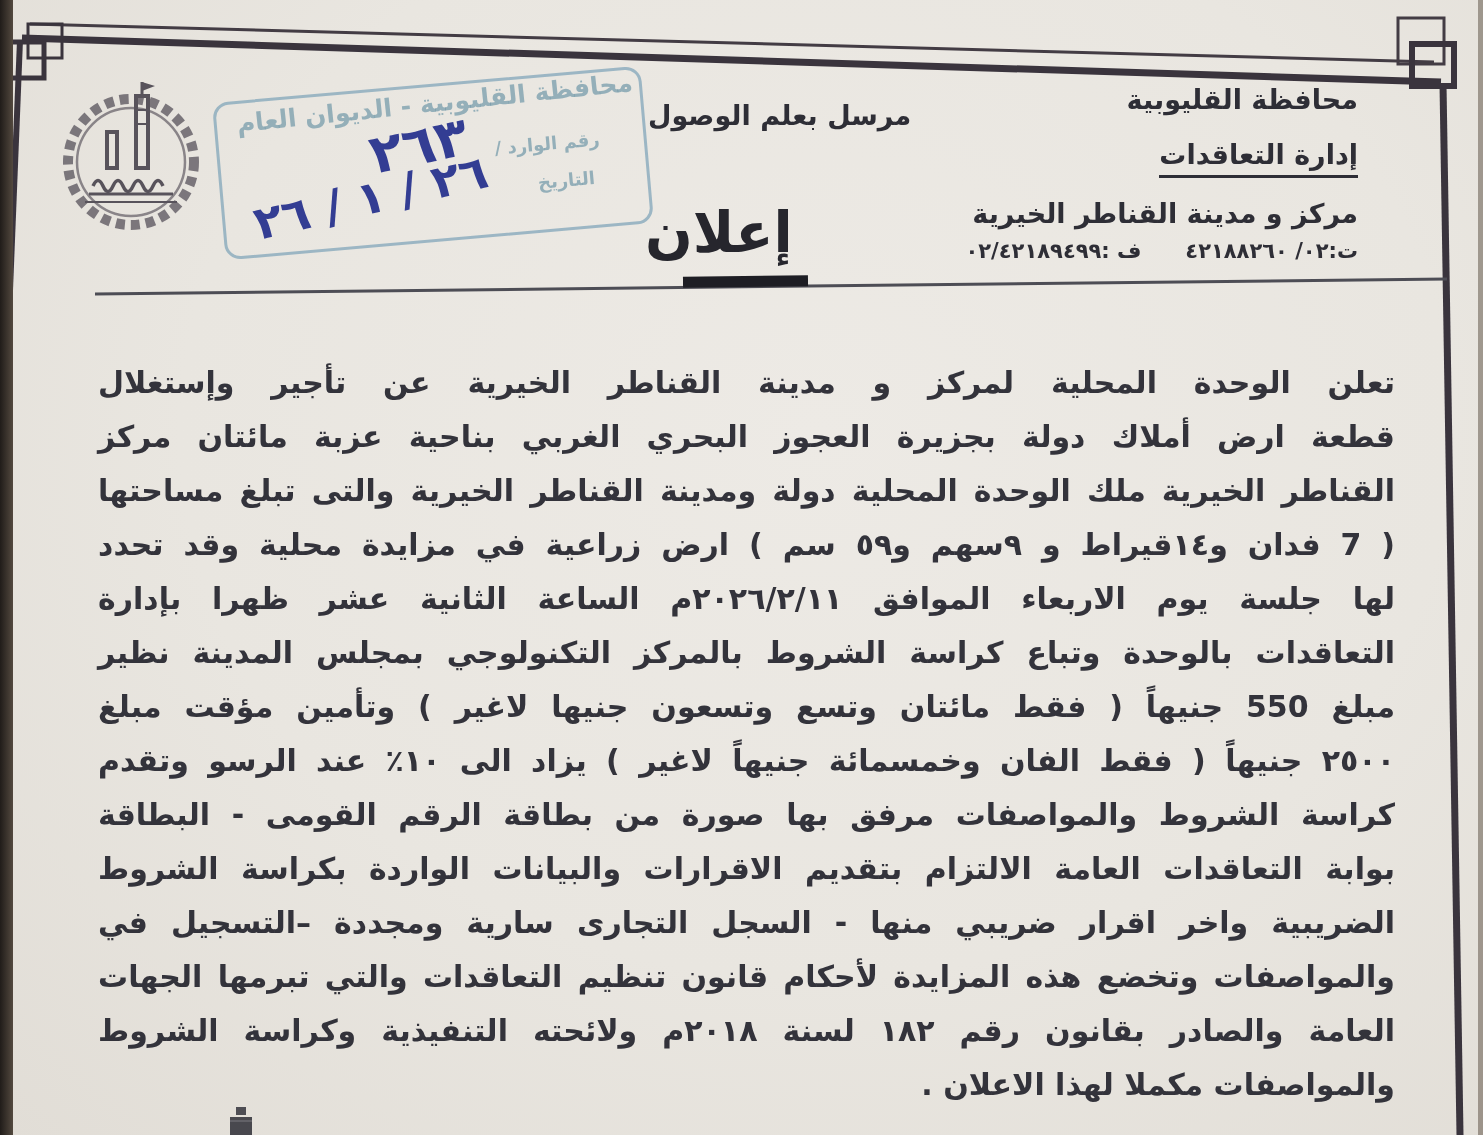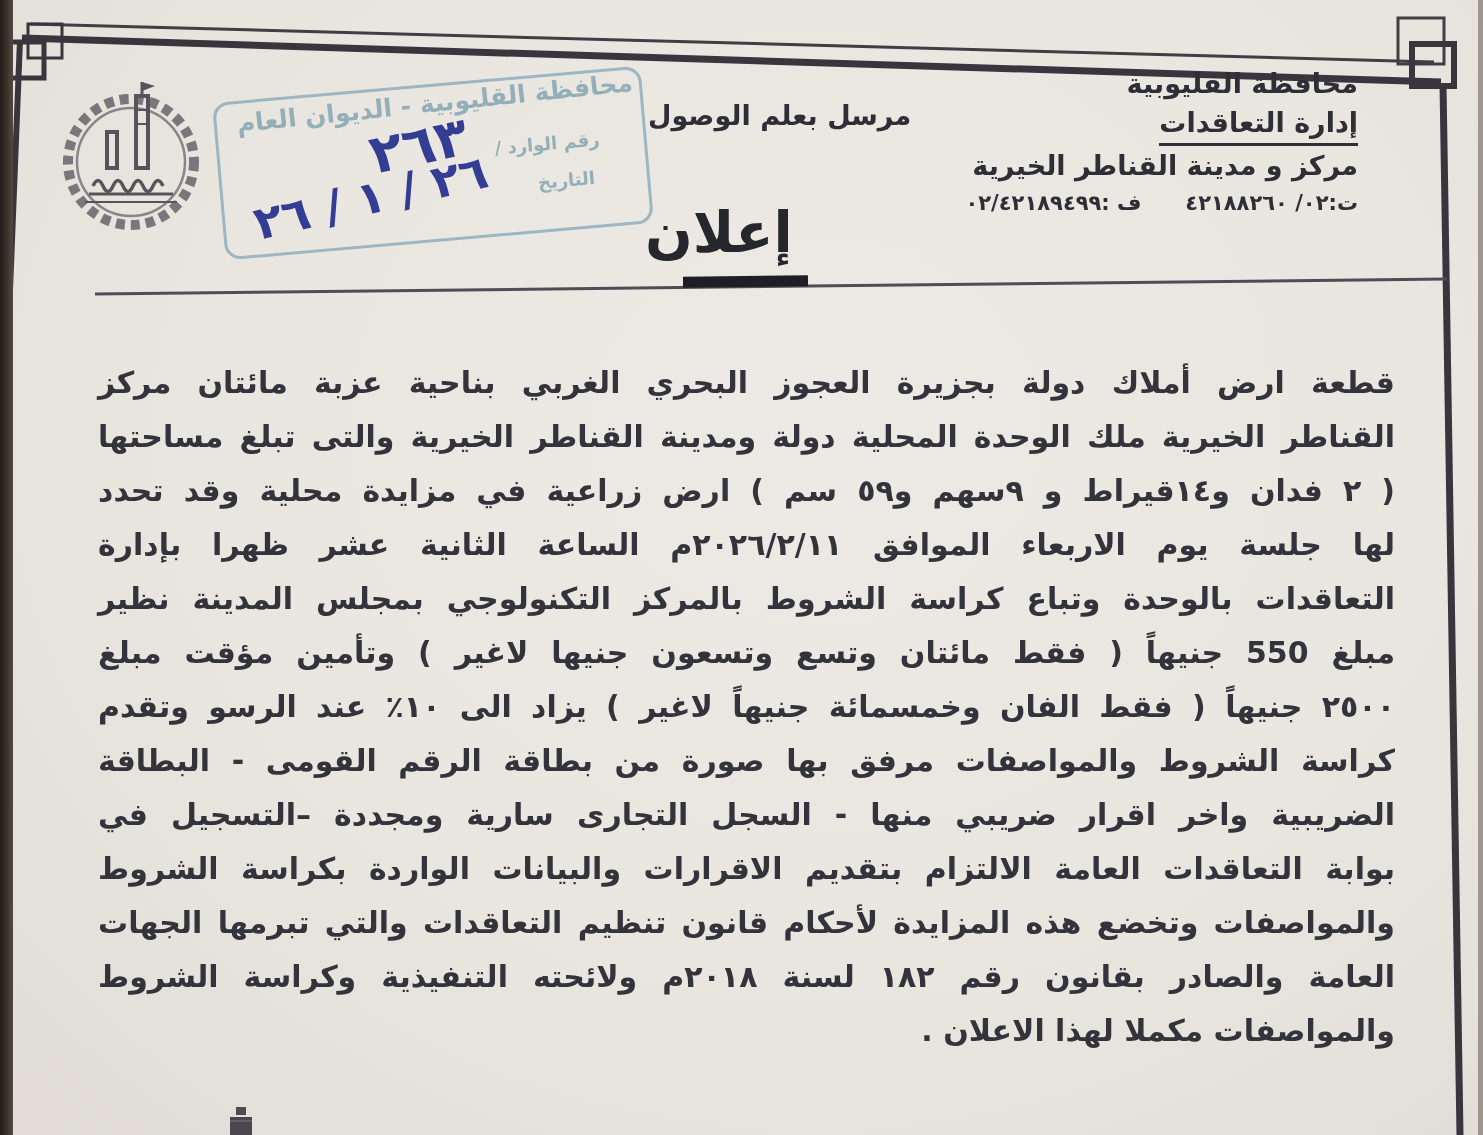--- a/index.html
+++ b/index.html
@@ -26,21 +26,21 @@
   .stamp-office{top:2px;right:6px;font-size:25px;transform:rotate(-1deg);white-space:nowrap;}
   .stamp-number-label{top:56px;right:44px;font-size:18px;}
   .stamp-date-label{top:94px;right:52px;font-size:18px;}
   .hand{position:absolute;color:#333d93;font-weight:bold;direction:rtl;white-space:nowrap;}
   .hand-number{top:26px;left:150px;font-size:54px;transform:rotate(-7deg);letter-spacing:4px;}
   .hand-date{top:78px;left:28px;font-size:46px;transform:rotate(-8deg);letter-spacing:10px;}
 
   .dispatch{position:absolute;left:648px;top:100px;font-size:27px;font-weight:bold;z-index:2;white-space:nowrap;}
 
   .letterhead{position:absolute;right:125px;top:64px;text-align:right;z-index:2;font-weight:bold;}
-  .lh-line{font-size:27px;line-height:39px;}
+  .lh-line{font-size:27px;line-height:39px;margin-top:16px;}
   .lh-dept{display:inline-block;border-bottom:3px solid #2e2e36;padding-bottom:1px;}
   .lh-contact{font-size:21px;line-height:36px;white-space:pre;margin-left:36px;}
 
   .title{position:absolute;left:645px;top:200px;font-size:56px;font-weight:bold;z-index:2;
     letter-spacing:1px;color:#26262d;}
 
   .body-text{position:absolute;left:98px;right:88px;top:356px;z-index:2;}
   .bline{
     height:54px;line-height:54px;font-size:30px;font-weight:bold;color:#33333b;
     text-align:justify;text-align-last:justify;white-space:normal;direction:rtl;
@@ -94,30 +94,31 @@
   <div class="letterhead">
     <div class="lh-line">محافظة القليوبية</div>
     <div class="lh-line"><span class="lh-dept">إدارة التعاقدات</span></div>
     <div class="lh-line">مركز و مدينة القناطر الخيرية</div>
     <div class="lh-contact">ت:٠٢/ ٤٢١٨٨٢٦٠      ف :٠٢/٤٢١٨٩٤٩٩</div>
   </div>
 
   <div class="title">إعلان</div>
 
   <div class="body-text">
+    <div class="bline">تعلن الوحدة المحلية لمركز و مدينة القناطر الخيرية عن تأجير وإستغلال</div>
     <div class="bline">قطعة ارض أملاك دولة بجزيرة العجوز البحري الغربي بناحية عزبة مائتان مركز</div>
     <div class="bline">القناطر الخيرية ملك الوحدة المحلية دولة ومدينة القناطر الخيرية والتى تبلغ مساحتها</div>
-    <div class="bline">( ٢ فدان و١٤قيراط و ٩سهم و٥٩ سم ) ارض زراعية في مزايدة محلية وقد تحدد</div>
+    <div class="bline">( 7 فدان و١٤قيراط و ٩سهم و٥٩ سم ) ارض زراعية في مزايدة محلية وقد تحدد</div>
     <div class="bline">لها جلسة يوم الاربعاء الموافق ٢٠٢٦/٢/١١م الساعة الثانية عشر ظهرا بإدارة</div>
     <div class="bline">التعاقدات بالوحدة وتباع كراسة الشروط بالمركز التكنولوجي بمجلس المدينة نظير</div>
     <div class="bline">مبلغ 550 جنيهاً ( فقط مائتان وتسع وتسعون جنيها لاغير ) وتأمين مؤقت مبلغ</div>
     <div class="bline">٢٥٠٠ جنيهاً ( فقط الفان وخمسمائة جنيهاً لاغير ) يزاد الى ١٠٪ عند الرسو وتقدم</div>
     <div class="bline">كراسة الشروط والمواصفات مرفق بها صورة من بطاقة الرقم القومى - البطاقة</div>
+    <div class="bline">بوابة التعاقدات العامة الالتزام بتقديم الاقرارات والبيانات الواردة بكراسة الشروط</div>
     <div class="bline">الضريبية واخر اقرار ضريبي منها - السجل التجارى سارية ومجددة –التسجيل في</div>
-    <div class="bline">بوابة التعاقدات العامة الالتزام بتقديم الاقرارات والبيانات الواردة بكراسة الشروط</div>
     <div class="bline">والمواصفات وتخضع هذه المزايدة لأحكام قانون تنظيم التعاقدات والتي تبرمها الجهات</div>
     <div class="bline">العامة والصادر بقانون رقم ١٨٢ لسنة ٢٠١٨م ولائحته التنفيذية وكراسة الشروط</div>
     <div class="bline last">والمواصفات مكملا لهذا الاعلان .</div>
   </div>
 
   <svg class="partial-mark" viewBox="0 0 32 30" xmlns="http://www.w3.org/2000/svg">
     <rect x="11" y="2" width="10" height="8" fill="#34343c"></rect>
     <rect x="5" y="12" width="22" height="18" fill="#2e2e36"></rect>
     <line x1="5" y1="16" x2="27" y2="16" stroke="#57575f" stroke-width="1.5"></line>
   </svg>

